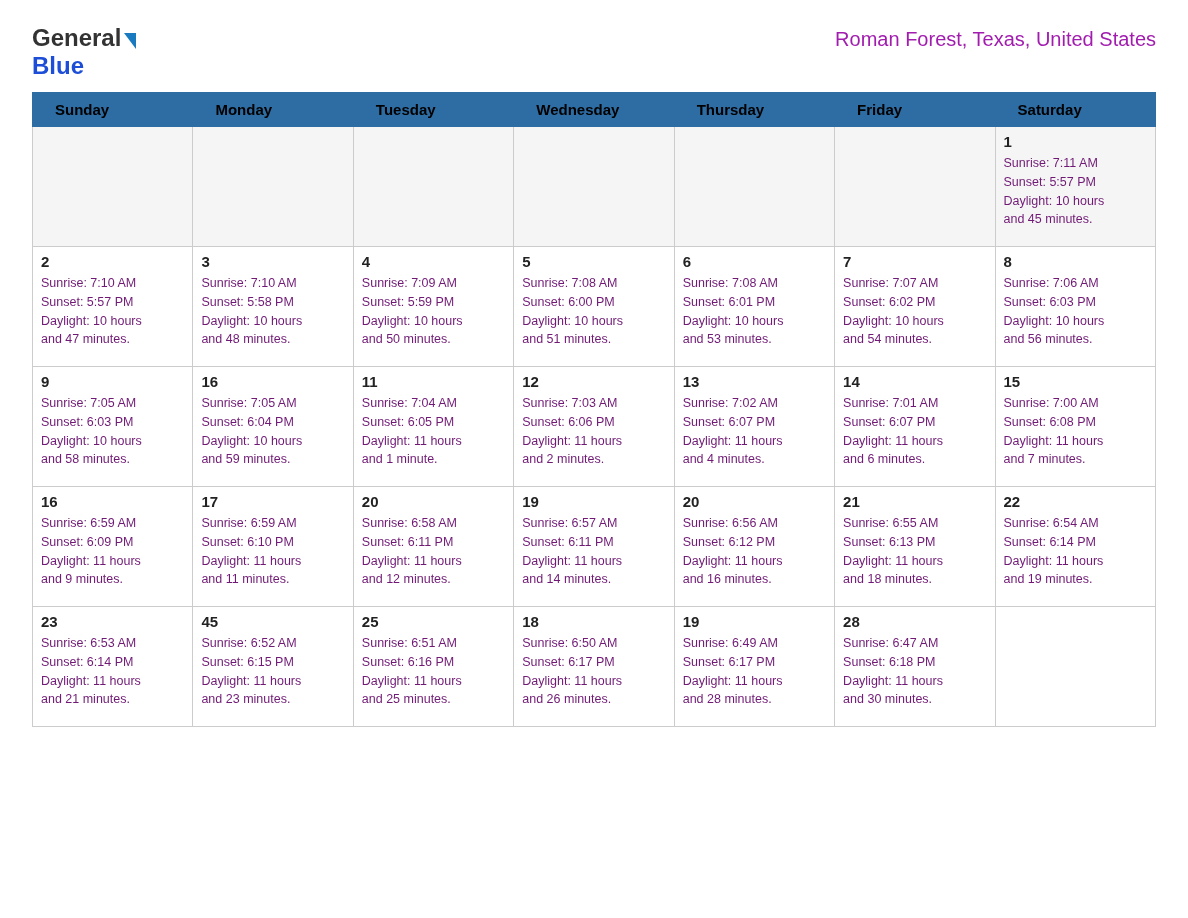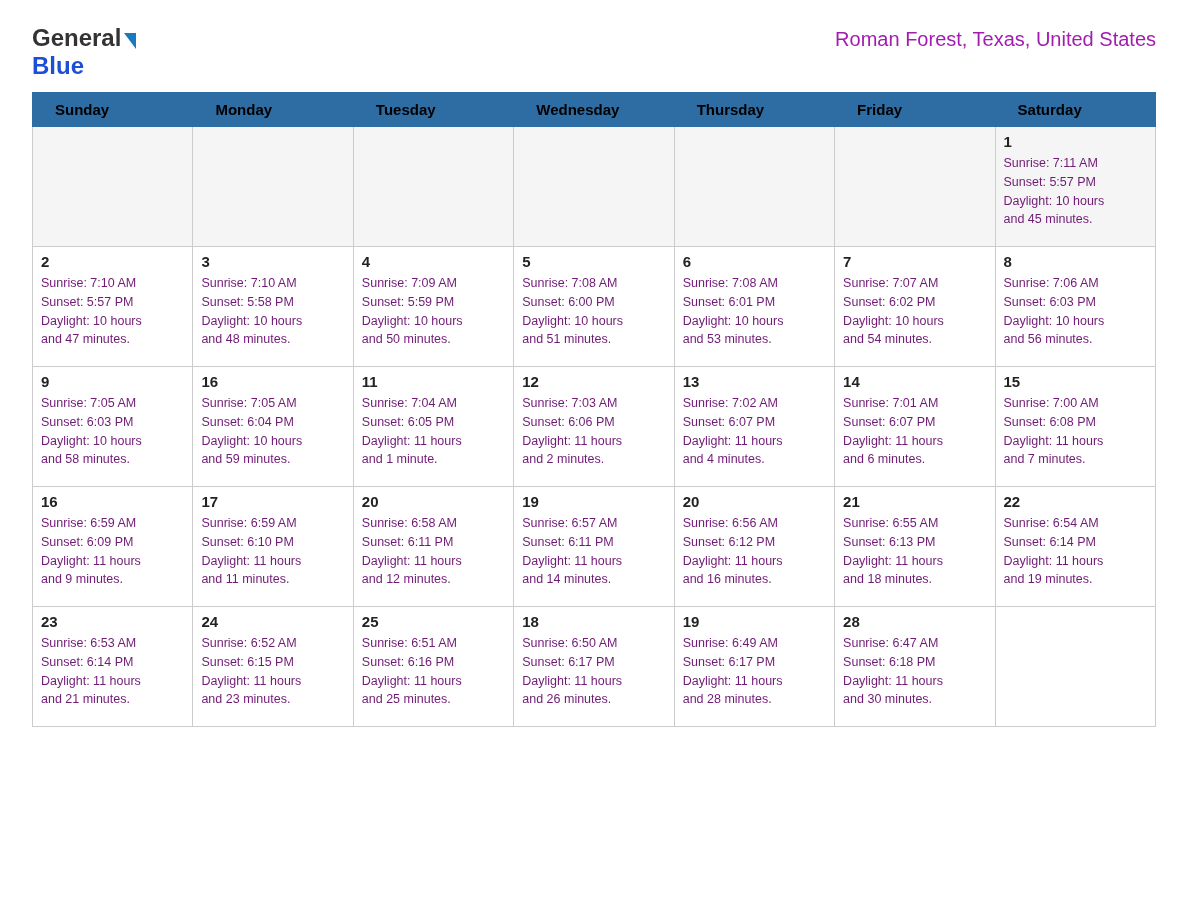--- a/index.html
+++ b/index.html
@@ -233,21 +233,21 @@
           <span class="day-number">22</span>
           <div class="day-info">Sunrise: 6:54 AM<br>Sunset: 6:14 PM<br>Daylight: 11 hours<br>and 19 minutes.</div>
         </td>
       </tr>
       <tr>
         <td>
           <span class="day-number">23</span>
           <div class="day-info">Sunrise: 6:53 AM<br>Sunset: 6:14 PM<br>Daylight: 11 hours<br>and 21 minutes.</div>
         </td>
         <td>
-          <span class="day-number">24</span>
+          <span class="day-number">45</span>
           <div class="day-info">Sunrise: 6:52 AM<br>Sunset: 6:15 PM<br>Daylight: 11 hours<br>and 23 minutes.</div>
         </td>
         <td>
           <span class="day-number">25</span>
           <div class="day-info">Sunrise: 6:51 AM<br>Sunset: 6:16 PM<br>Daylight: 11 hours<br>and 25 minutes.</div>
         </td>
         <td>
           <span class="day-number">18</span>
           <div class="day-info">Sunrise: 6:50 AM<br>Sunset: 6:17 PM<br>Daylight: 11 hours<br>and 26 minutes.</div>
         </td>

